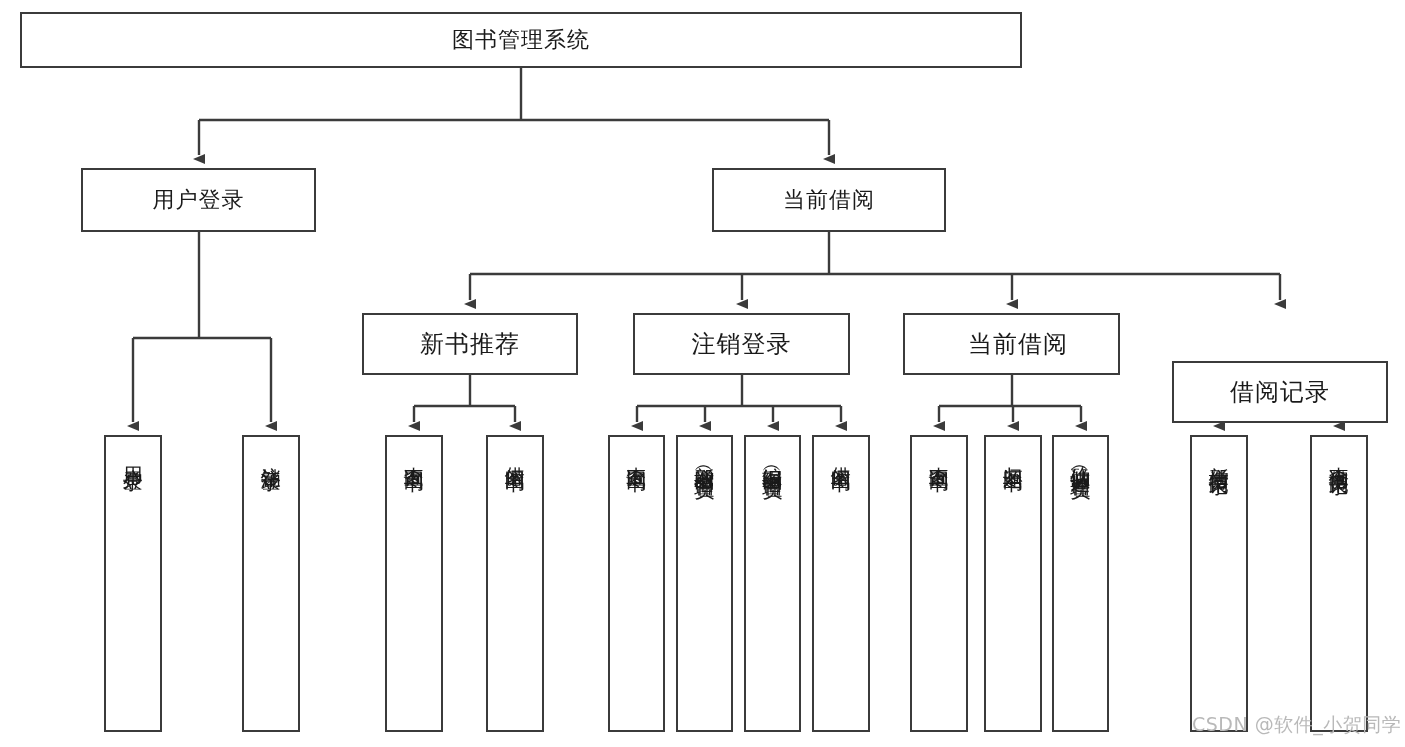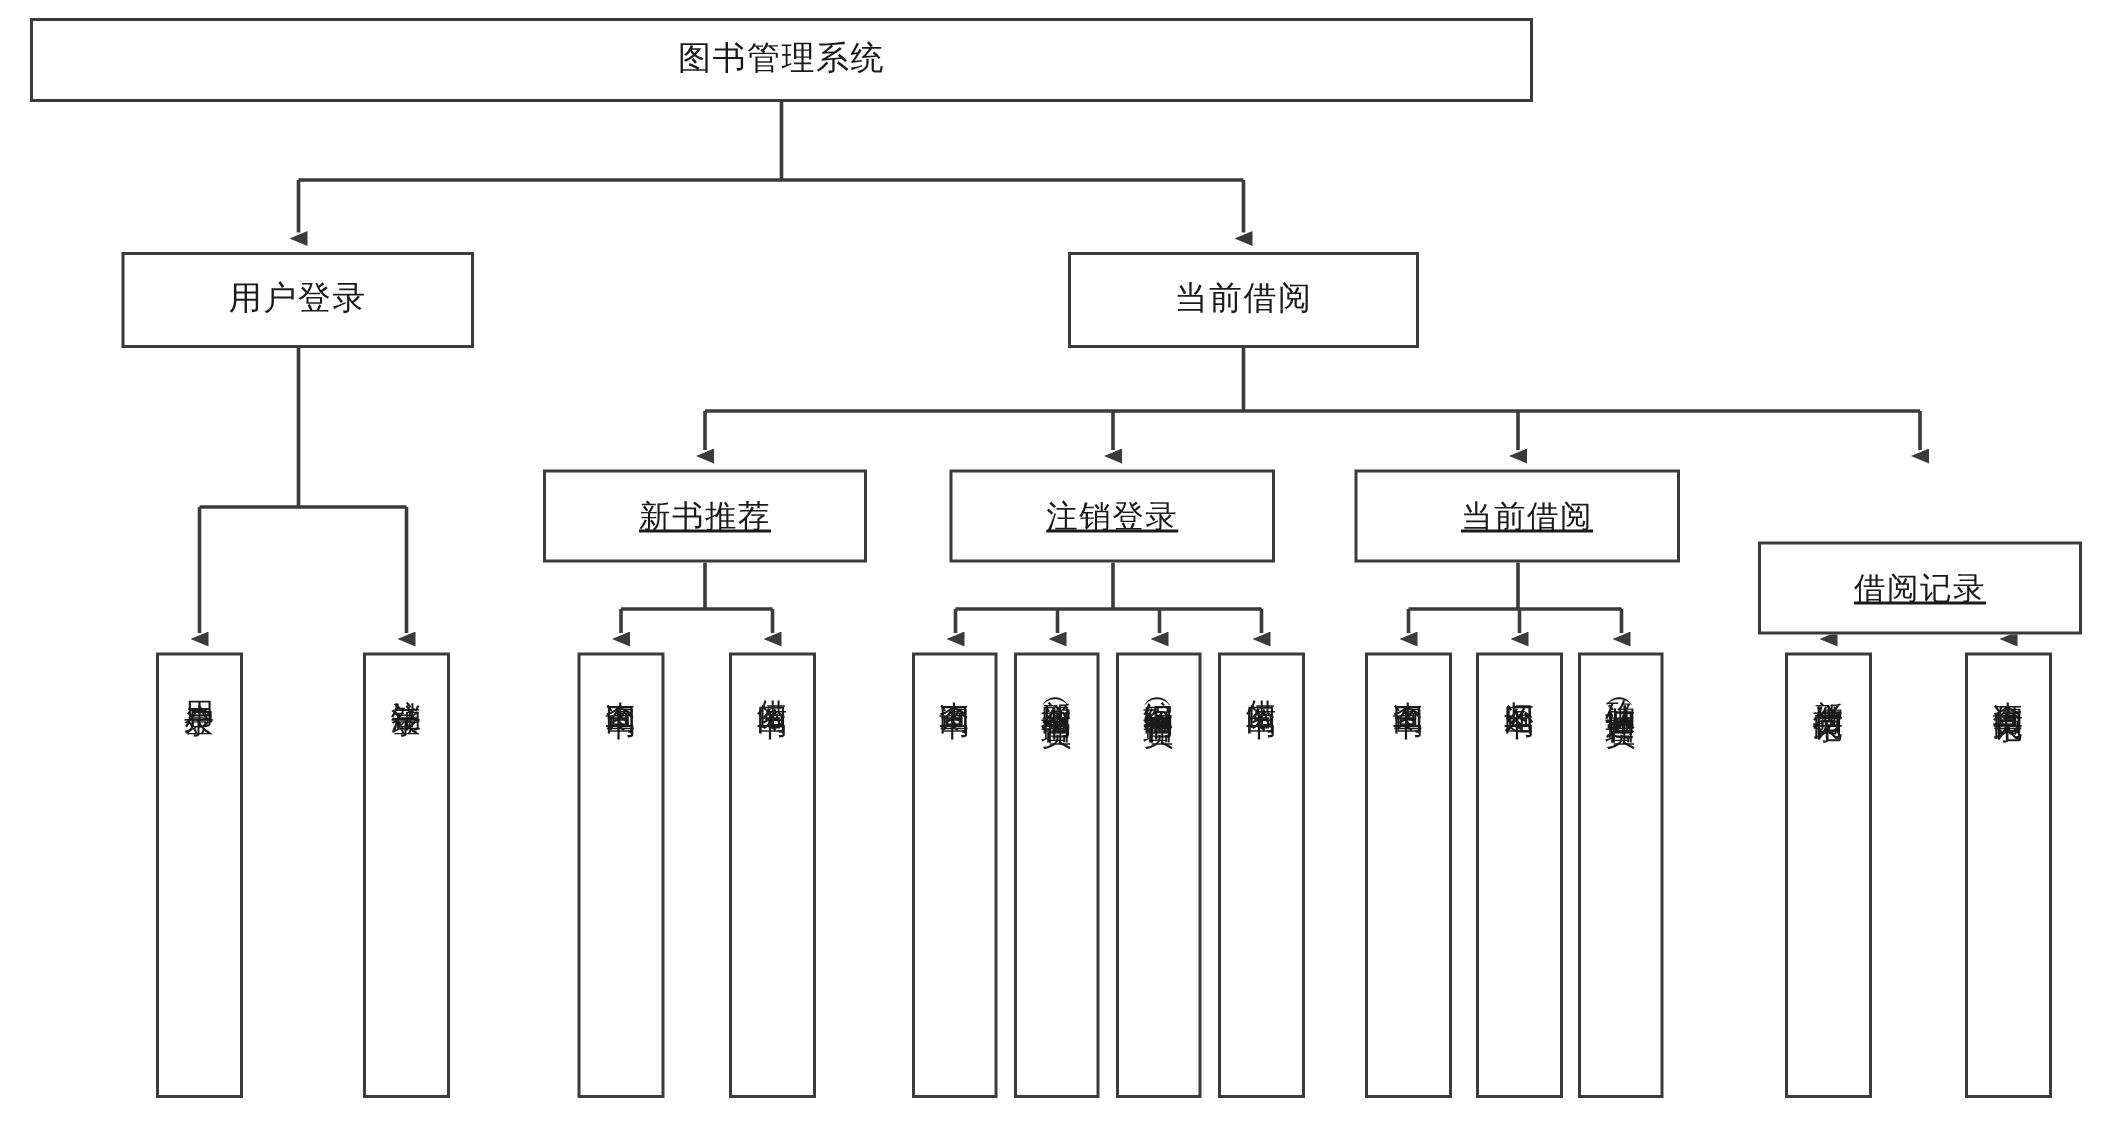--- a/index.html
+++ b/index.html
@@ -4,21 +4,21 @@
 <style>
   html,body{margin:0;padding:0;background:#ffffff;}
   body{width:1405px;height:747px;overflow:hidden;
        font-family:"DejaVu Sans","Liberation Sans",sans-serif;}
   #stage{position:relative;width:1244px;height:747px;background:#ffffff;}
   svg.edges{position:absolute;left:0;top:0;width:1405px;height:747px;}
   .node{position:absolute;box-sizing:border-box;background:#ffffff;
         border:2px solid #3b3b3b;display:flex;align-items:center;justify-content:center;}
   .node .lbl{color:#1a1a1a;text-align:center;line-height:1.18;}
   .node.h .lbl{font-size:22px;letter-spacing:1px;}
-  .node.h2 .lbl{font-size:21px;letter-spacing:1px;text-decoration:underline;}
+  .node.h2 .lbl{font-size:24px;letter-spacing:1px;}
   .node.vert{align-items:flex-start;justify-content:center;padding-top:14px;}
   .node.vert .lbl{writing-mode:vertical-rl;text-orientation:upright;
         font-size:20px;line-height:1.42;letter-spacing:2px;white-space:pre;}
   .watermark{position:absolute;color:#b9b9b9;font-size:19px;white-space:nowrap;
         letter-spacing:0.5px;pointer-events:none;}
 </style>
 </head>
 <body>
 
 <div id="stage">
@@ -119,13 +119,14 @@
       <div class="node vert" style="left: 1052px; top: 435px; width: 57px; height: 297px;">
         <span class="lbl">确认归还（管理员）</span>
       </div>
       <div class="node vert" style="left: 1190px; top: 435px; width: 58px; height: 297px;">
         <span class="lbl">新增借阅记录</span>
       </div>
       <div class="node vert" style="left: 1310px; top: 435px; width: 58px; height: 297px;">
         <span class="lbl">查询借阅记录</span>
       </div>
     </div>
+  <div class="watermark" style="left:1192px;top:712px;">CSDN @软件_小贺同学</div>
 </div>
 
 </body></html>

